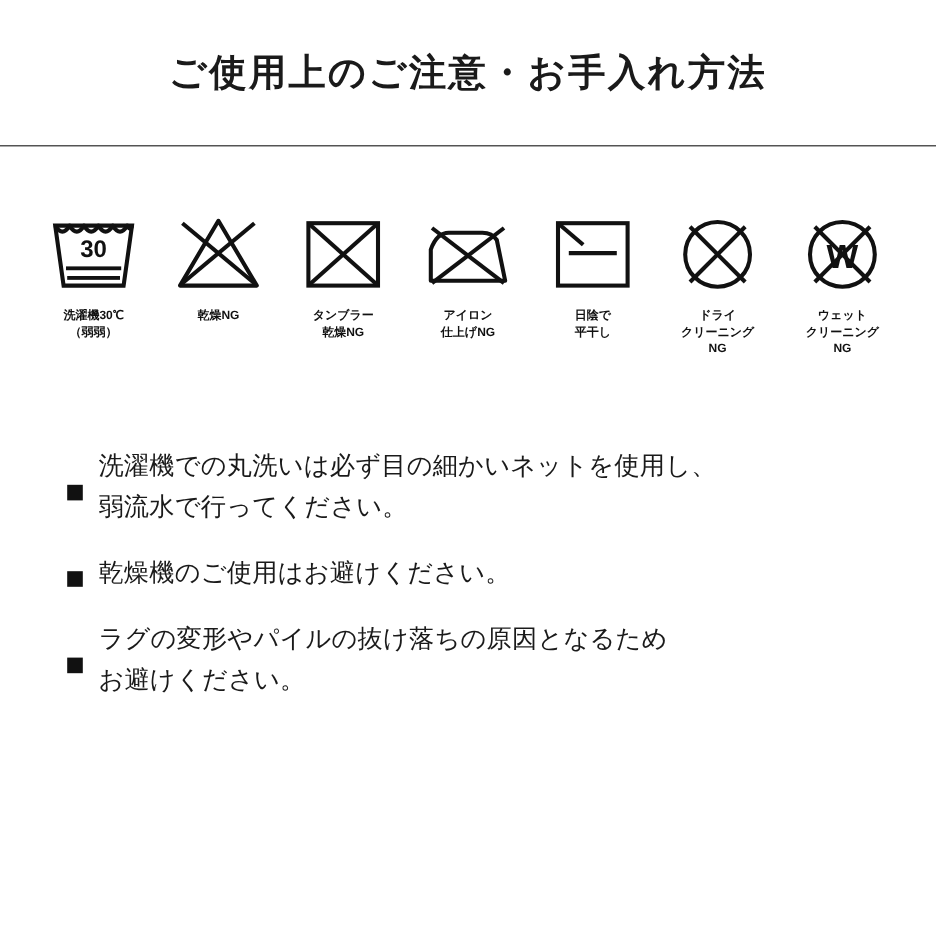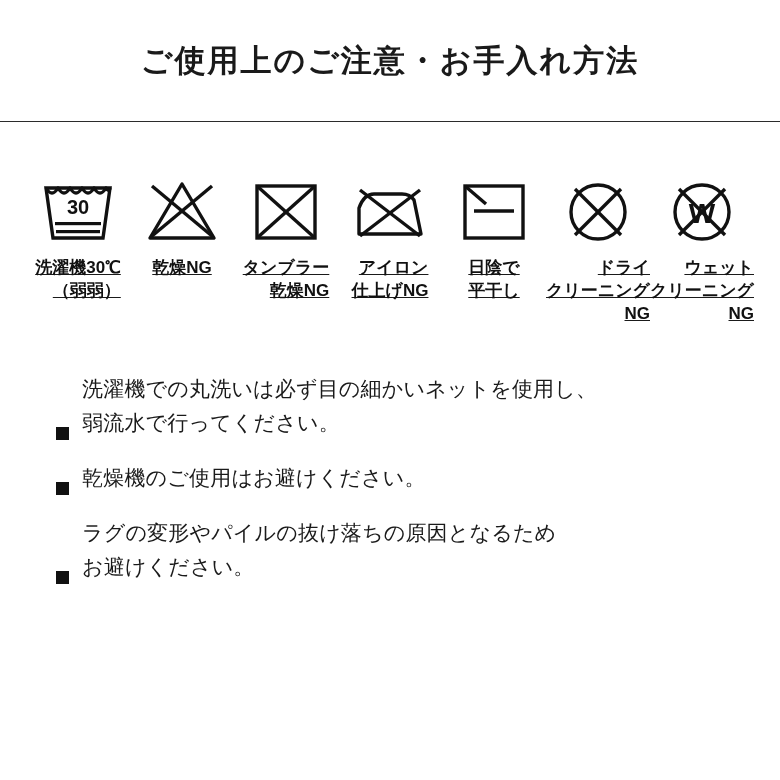--- a/index.html
+++ b/index.html
@@ -52,53 +52,52 @@
     display: flex;
     justify-content: center;
     align-items: flex-start;
     gap: 0px;
   }
   .symbol-cell {
     width: 104px;
     display: flex;
     flex-direction: column;
     align-items: center;
-    text-decoration: underline;
   }
   .symbol-art {
     width: 80px;
     height: 72px;
     display: flex;
     align-items: center;
     justify-content: center;
   }
   .symbol-art svg {
     display: block;
   }
   .symbol-label {
     margin-top: 10px;
-    font-size: 17px;
+    font-size: 10px;
     font-weight: bold;
     line-height: 1.35;
-    text-align: right;
+    text-align: center;
     color: #111111;
     white-space: pre-line;
     letter-spacing: 0px;
   }
 
   
   .notes {
     position: absolute;
     top: 372px;
     left: 56px;
     width: 680px;
   }
   .note-item {
     display: flex;
-    align-items: flex-end;
+    align-items: center;
     margin-bottom: 21px;
   }
   .note-bullet {
     width: 13px;
     height: 13px;
     background: #111111;
     margin-top: 9px;
     margin-right: 13px;
     flex: 0 0 auto;
   }

